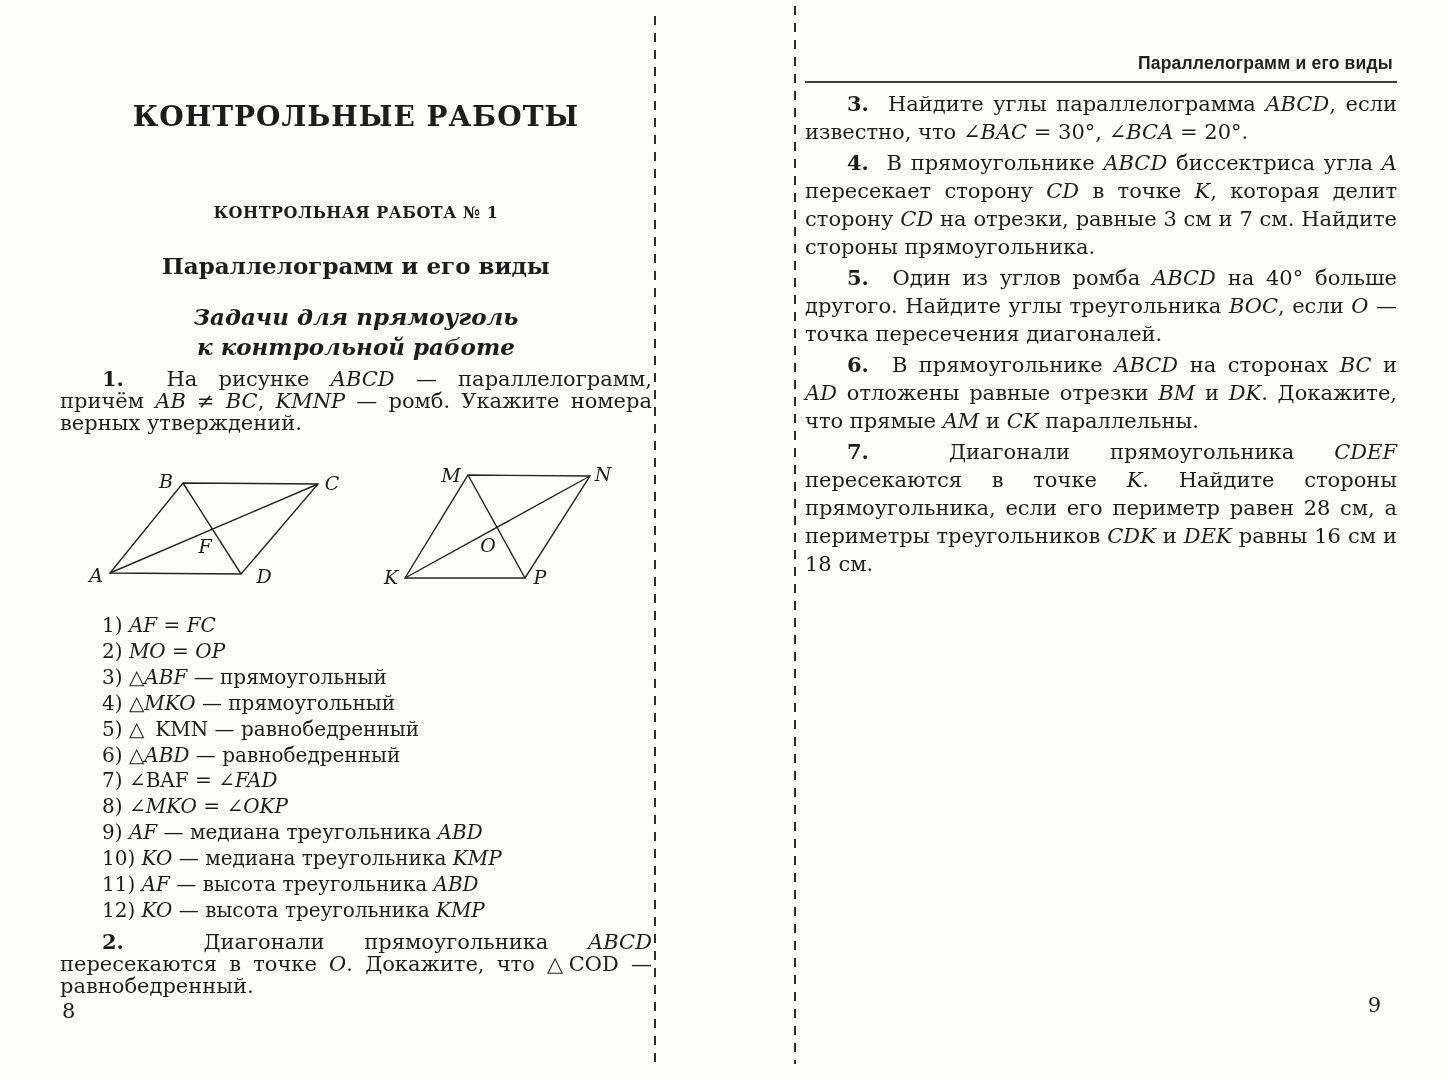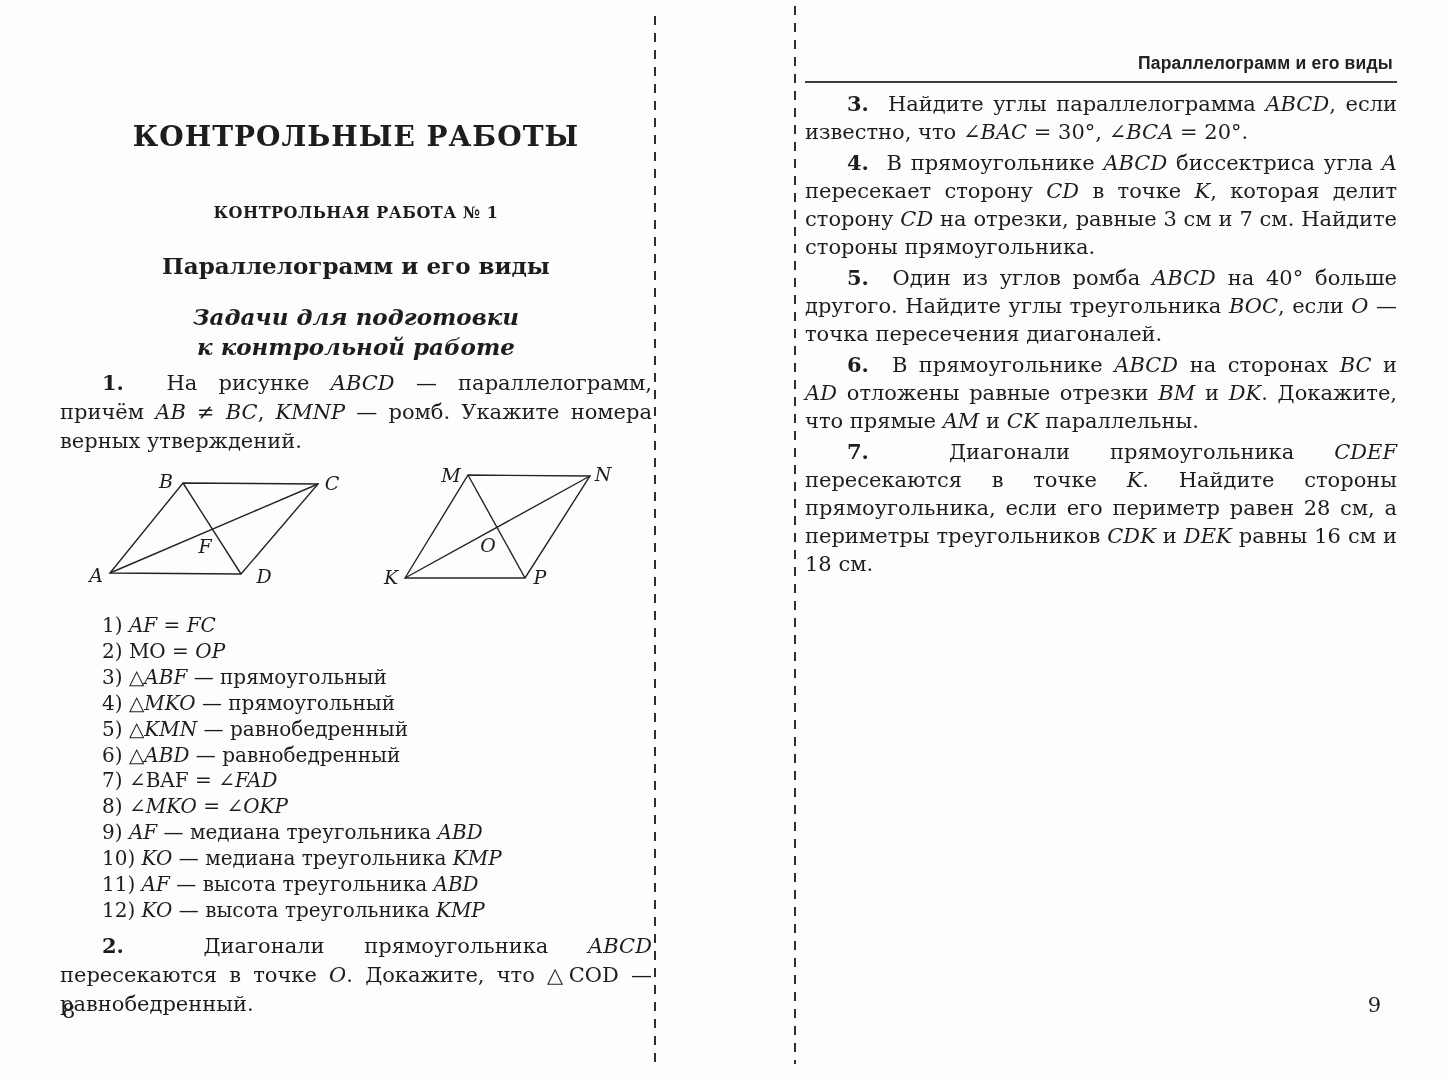--- a/index.html
+++ b/index.html
@@ -8,26 +8,26 @@
 
   
   .vdash{position:absolute;width:2px;
          background:repeating-linear-gradient(to bottom,#2e2e2e 0 9px,transparent 9px 17px);}
   .vdash.left{left:654px;top:16px;height:1046px;}
   .vdash.right{left:794px;top:6px;height:1058px;}
 
   
   .left-page{position:absolute;left:60px;top:0;width:592px;height:1080px;}
   .h-center{position:absolute;left:0;width:100%;text-align:center;font-weight:bold;}
-  .h-section{top:100px;font-size:28px;letter-spacing:1px;margin-top:20px;}
+  .h-section{top:100px;font-size:28px;letter-spacing:1px;}
   .h-work{top:203px;font-size:16px;letter-spacing:.5px;}
   .h-sub{top:252px;font-size:23px;}
   .h-prep{top:302px;font-size:23px;font-style:italic;line-height:30px;}
 
-  .para{font-size:21px;line-height:29px;text-align:justify;}
+  .para{font-size:21px;line-height:22px;text-align:justify;}
   .task-para{position:absolute;left:0;width:592px;text-indent:42px;}
   #task1{top:368px;}
   #task2{top:931px;}
 
   .figures{position:absolute;top:460px;left:0;width:592px;height:152px;}
   .fig{position:absolute;top:0;}
   .fig1{left:26px;}
   .fig2{left:293px;}
   .fig svg line, .fig svg path{stroke:#242424;stroke-width:1.4;fill:none;}
   .fig svg text{font-family:"DejaVu Serif",serif;font-style:italic;font-size:19px;fill:#1d1d1d;}
@@ -57,21 +57,21 @@
 
   <div class="left-page">
 
     <div class="h-center h-section">КОНТРОЛЬНЫЕ РАБОТЫ</div>
 
     <div class="h-center h-work">КОНТРОЛЬНАЯ РАБОТА № 1</div>
 
     <div class="h-center h-sub">Параллелограмм и его виды</div>
 
     <div class="h-center h-prep">
-      <div>Задачи для подготовки</div>
+      <div>Задачи для прямоуголь</div>
       <div>к контрольной работе</div>
     </div>
 
     <div id="task1" class="para task-para"><span style="font-weight: bold;">1.</span>&nbsp;&nbsp;На рисунке <span style="font-style: italic;">ABCD</span> — параллелограмм, причём <span style="font-style: italic;">AB</span> ≠ <span style="font-style: italic;">BC</span>, <span style="font-style: italic;">KMNP</span> — ромб. Укажите номера верных утверж­дений.</div>
 
     <div class="figures">
 
       <div class="fig fig1">
         <svg width="290" height="140" viewBox="0 0 290 140">
           <path d="M24,113 L97,23 L232,24 L155,114 Z"></path>
@@ -94,24 +94,24 @@
           <text x="250" y="21" text-anchor="middle">N</text>
           <text x="38" y="124" text-anchor="middle">K</text>
           <text x="187" y="124" text-anchor="middle">P</text>
           <text x="135" y="92" text-anchor="middle">O</text>
         </svg>
       </div>
     </div>
 
     <div class="statements">
       <div>1) <span style="font-style: italic;">AF</span> = <span style="font-style: italic;">FC</span></div>
-      <div>2) <span style="">MO</span> = <span style="font-style: italic;">OP</span></div>
+      <div>2) <span style="font-style: italic;">MO</span> = <span style="font-style: italic;">OP</span></div>
       <div>3) △<span style="font-style: italic;">ABF</span> — прямоугольный</div>
       <div>4) △<span style="font-style: italic;">MKO</span> — прямоугольный</div>
-      <div>5) △<span style="font-style: italic;">KMN</span> — равнобедренный</div>
+      <div>5) △<span style=" margin-left: 11px;">KMN</span> — равнобедренный</div>
       <div>6) △<span style="font-style: italic;">ABD</span> — равнобедренный</div>
       <div>7) ∠<span style="">BAF</span> = ∠<span style="font-style: italic;">FAD</span></div>
       <div>8) ∠<span style="font-style: italic;">MKO</span> = ∠<span style="font-style: italic;">OKP</span></div>
       <div>9) <span style="font-style: italic;">AF</span> — медиана треугольника <span style="font-style: italic;">ABD</span></div>
       <div>10) <span style="font-style: italic;">KO</span> — медиана треугольника <span style="font-style: italic;">KMP</span></div>
       <div>11) <span style="font-style: italic;">AF</span> — высота треугольника <span style="font-style: italic;">ABD</span></div>
       <div>12) <span style="font-style: italic;">KO</span> — высота треугольника <span style="font-style: italic;">KMP</span></div>
     </div>
 
     <div id="task2" class="para task-para"><span style="font-weight: bold;">2.</span>&nbsp;&nbsp;Диагонали прямоугольника <span style="font-style: italic;">ABCD</span> пересекаются в точке <span style="font-style: italic;">O</span>. Докажите, что △<span style="">COD</span> — равнобедренный.</div>

